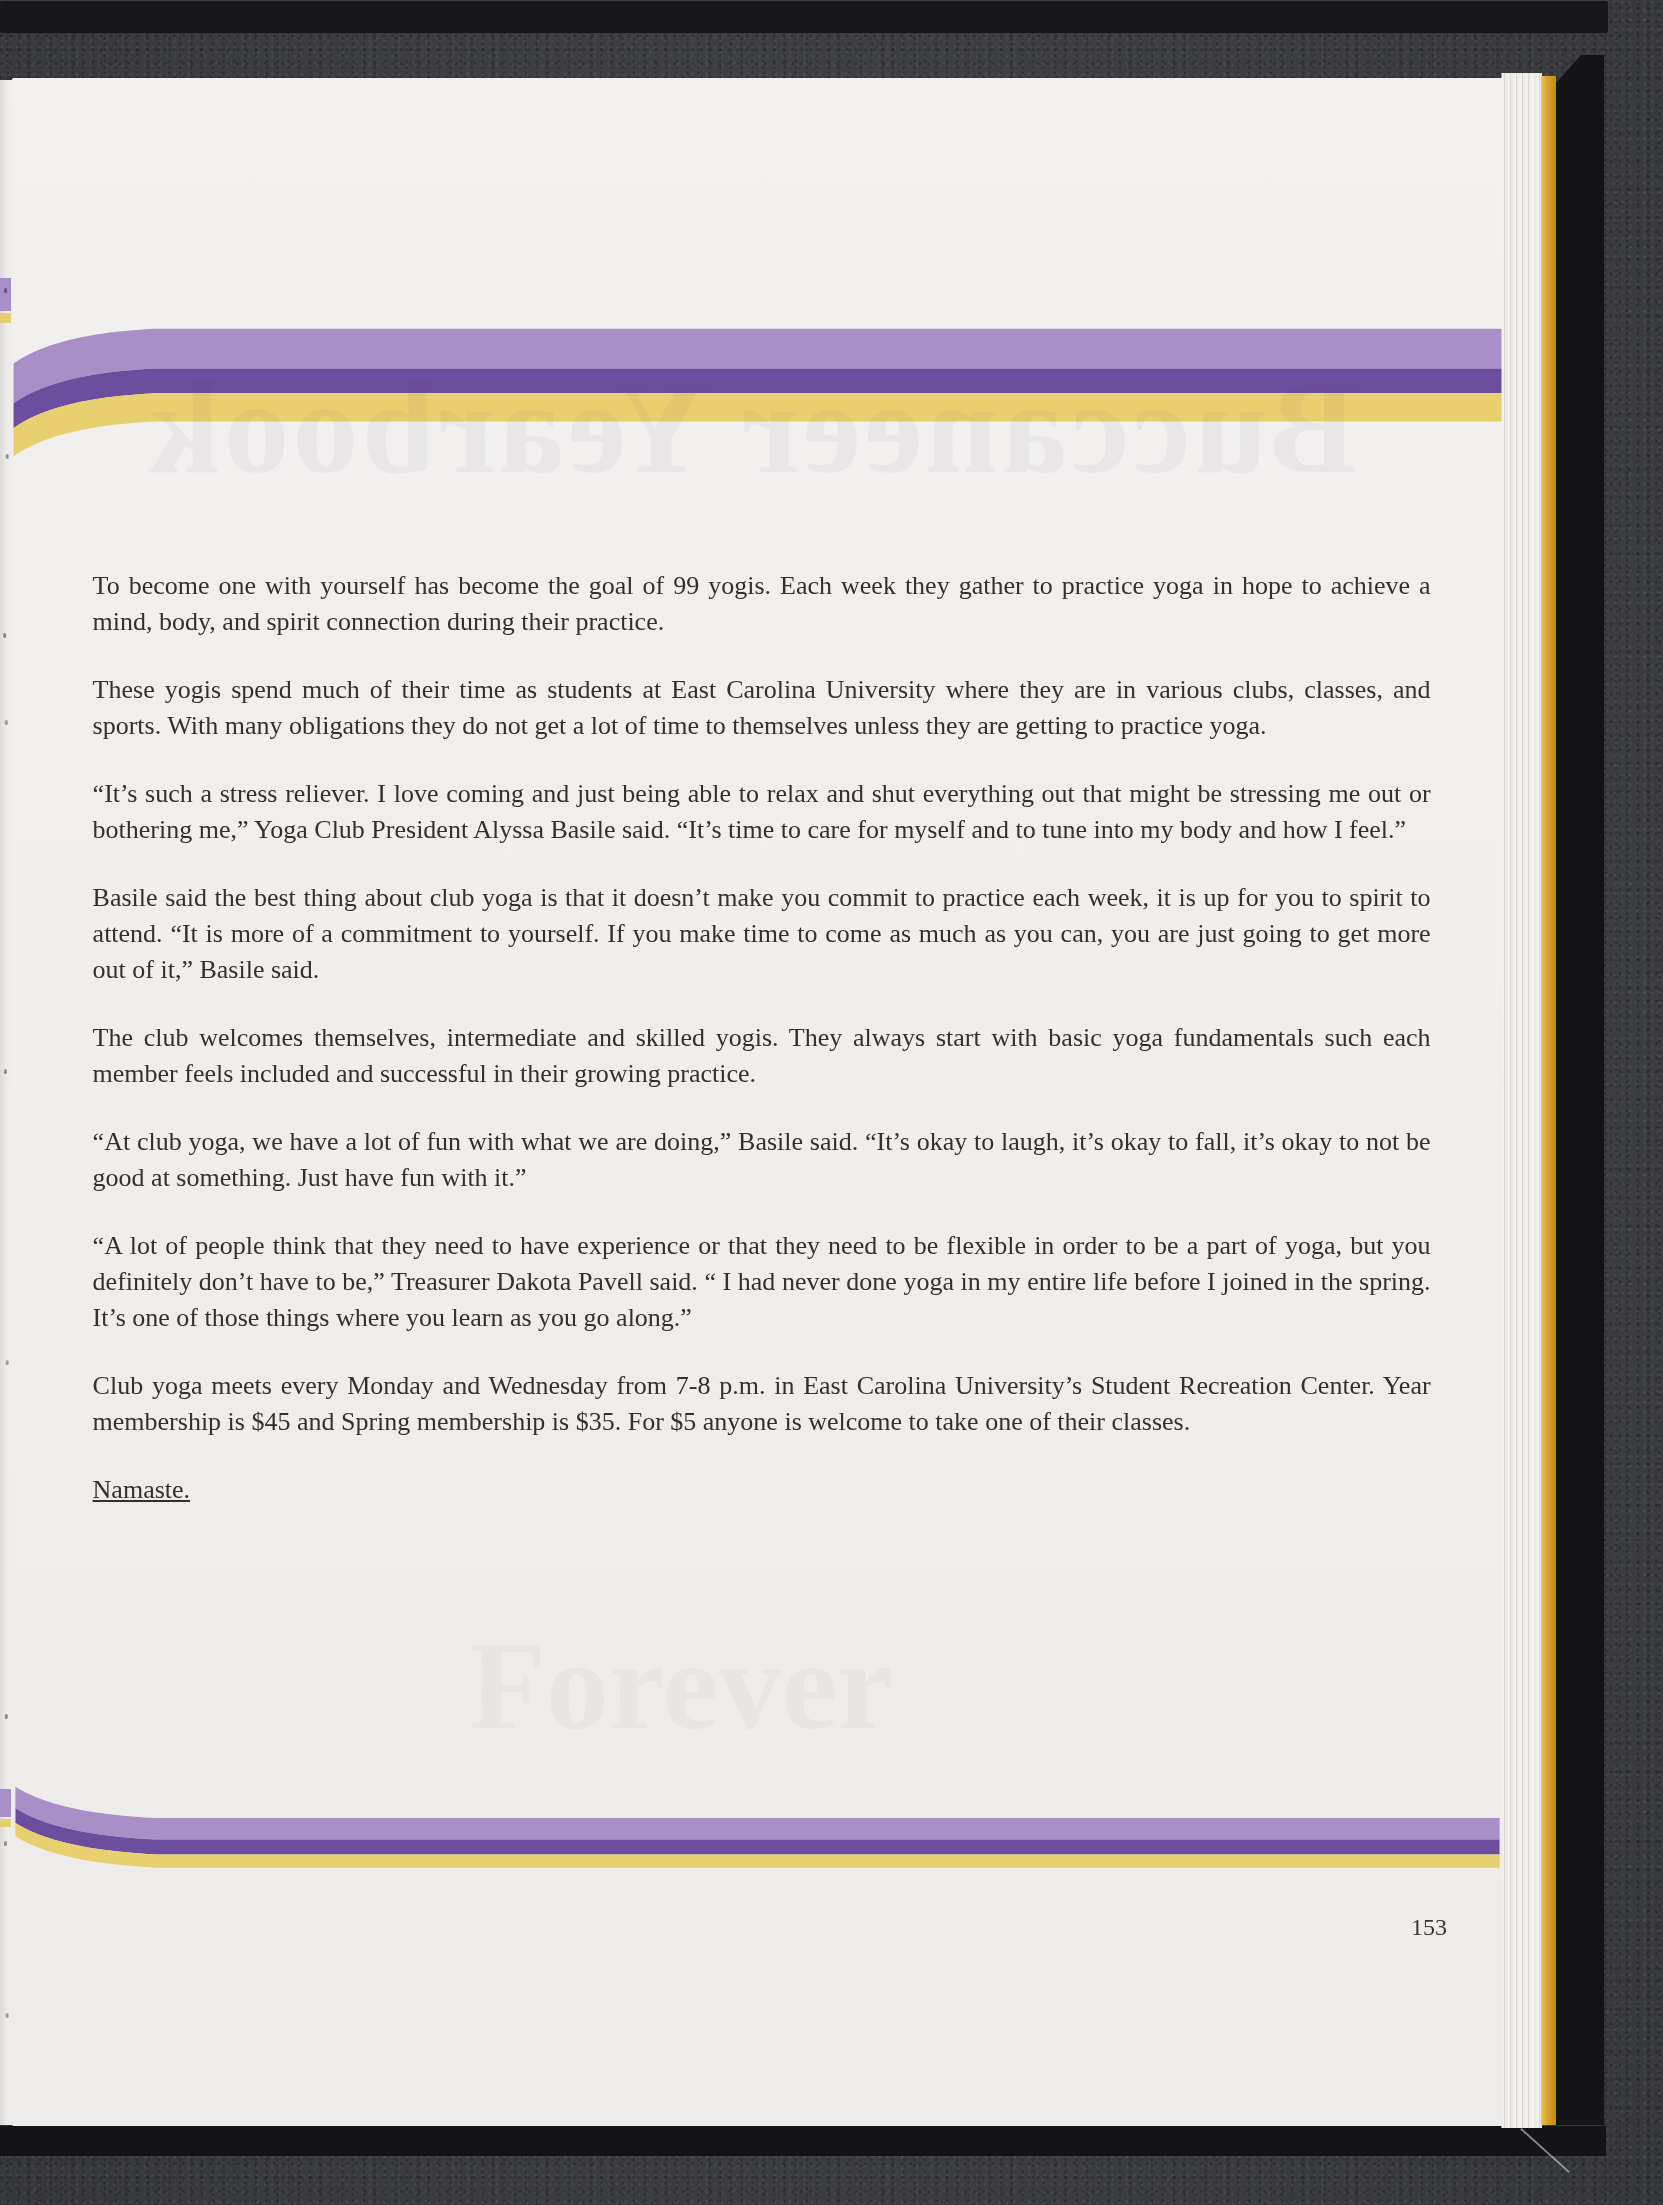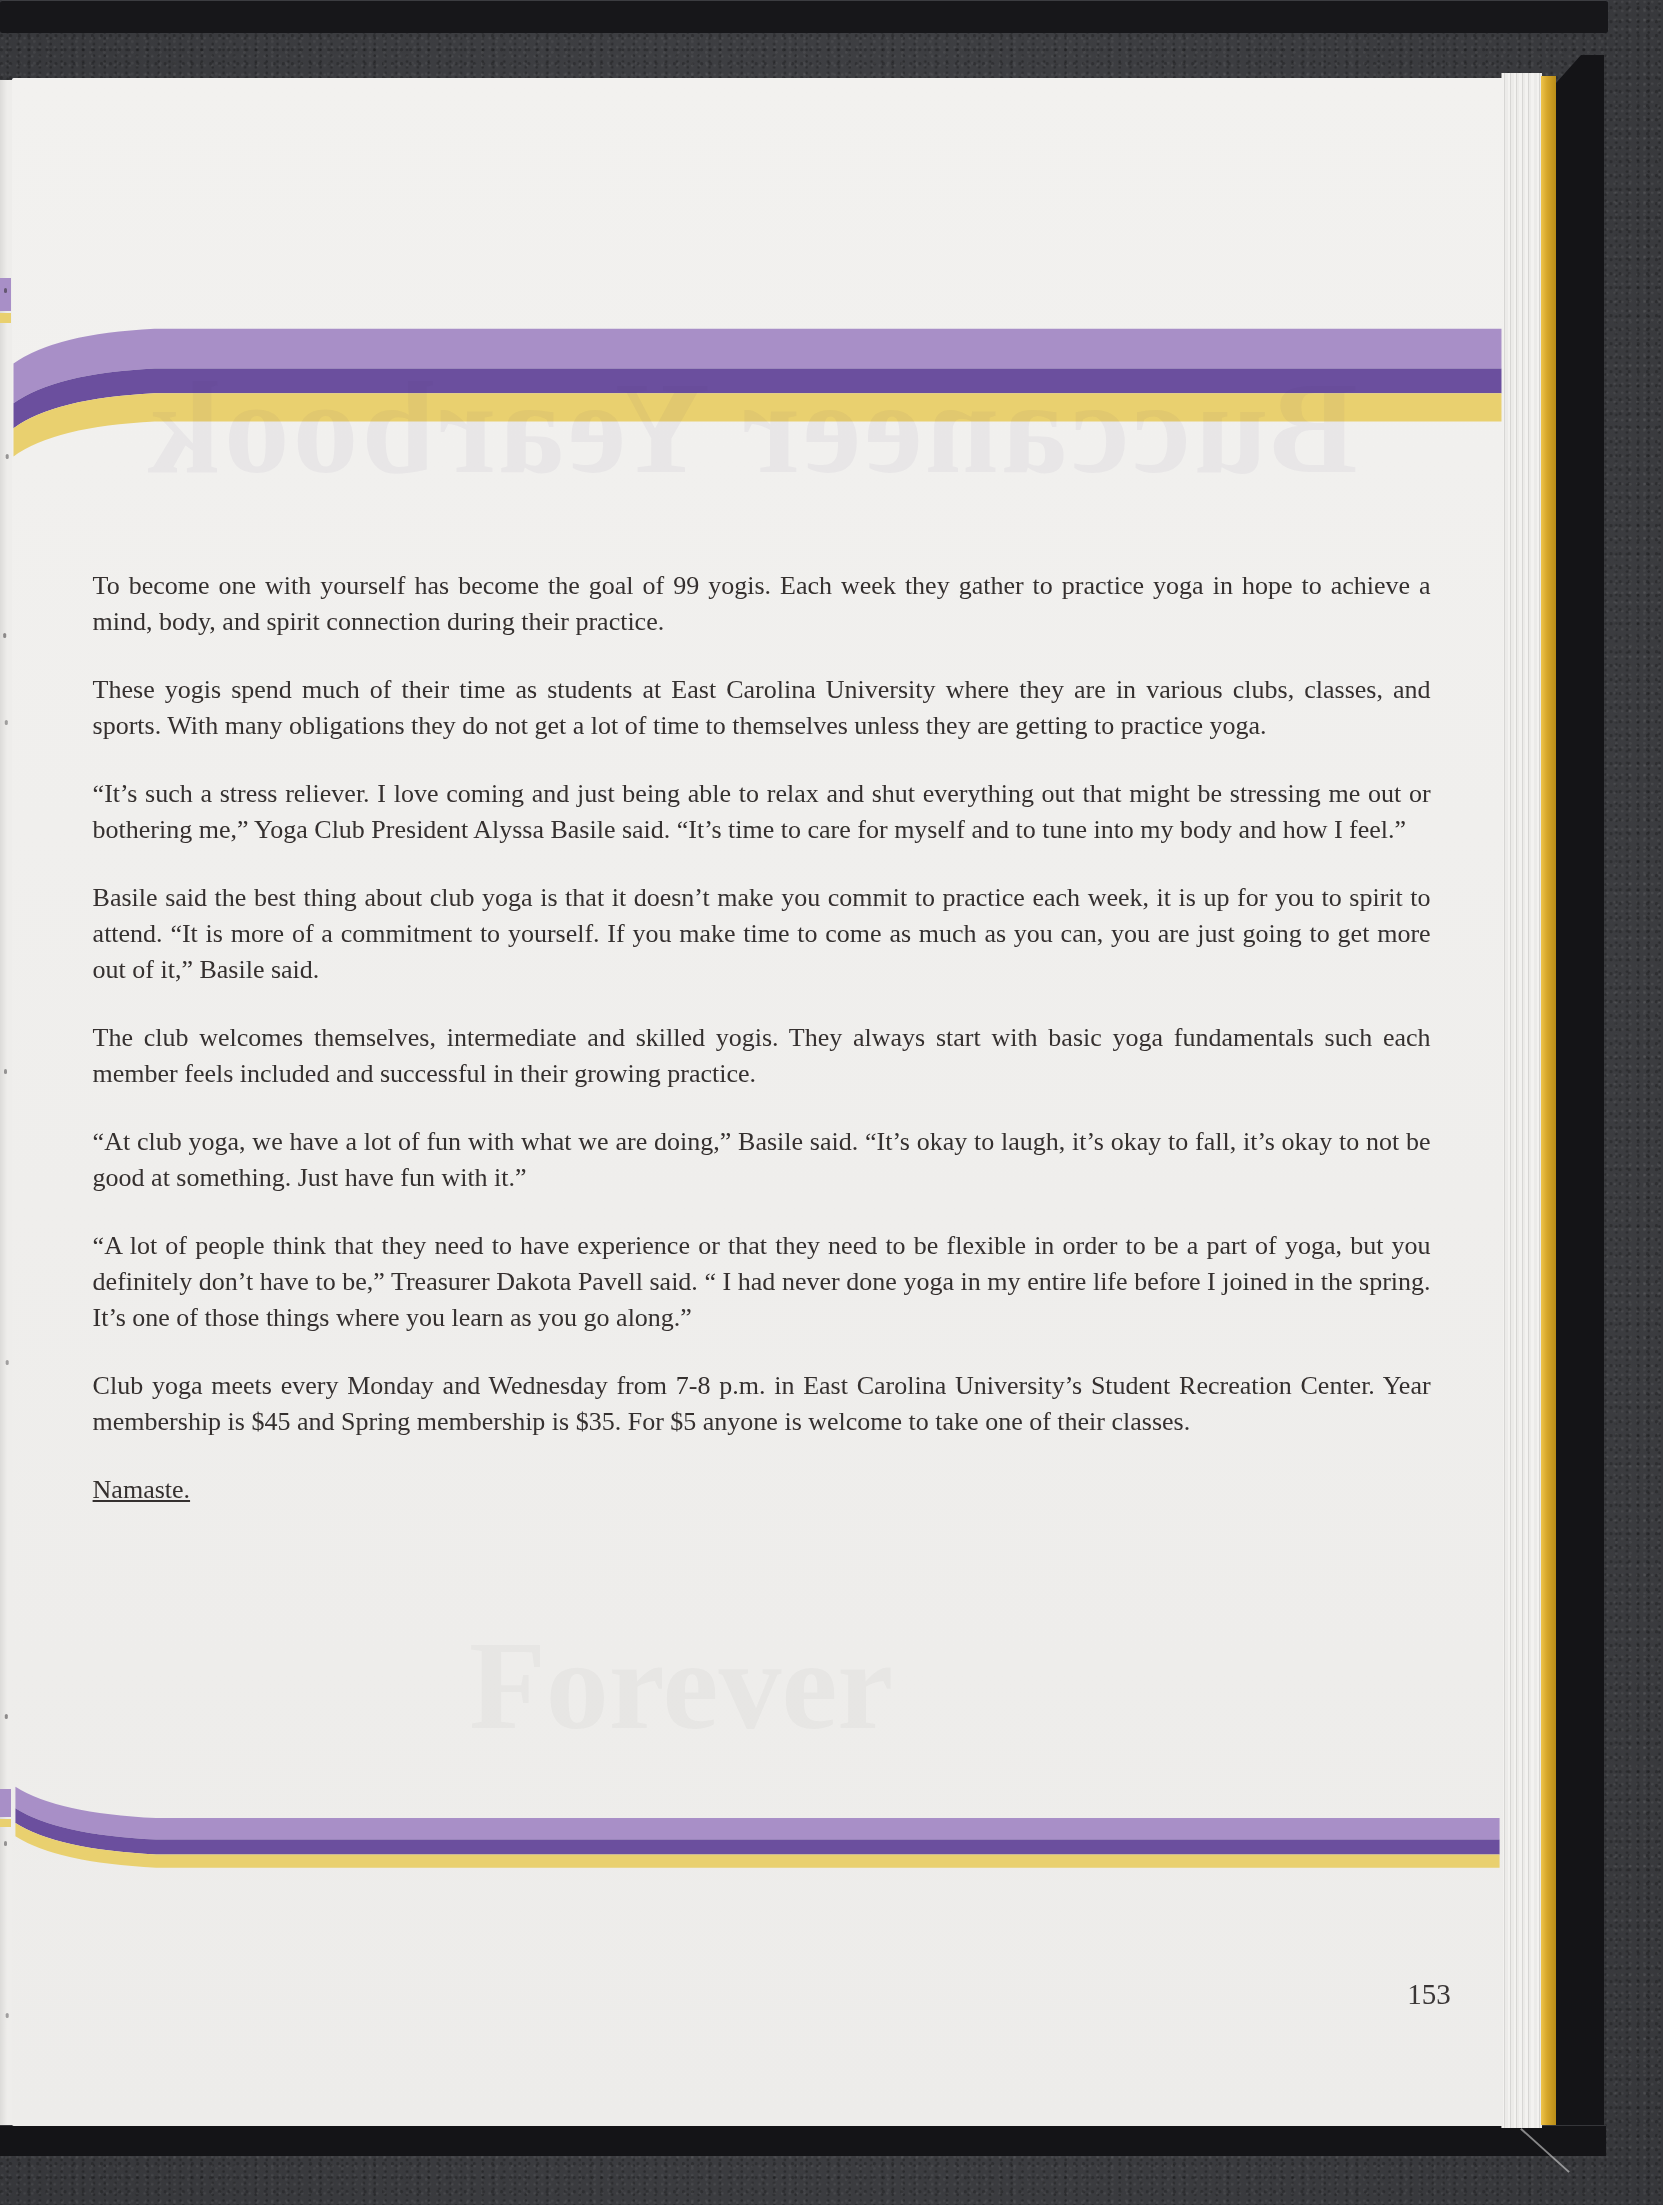--- a/index.html
+++ b/index.html
@@ -58,22 +58,22 @@
     transform:scaleX(-1);color:rgba(86,68,108,0.05);white-space:nowrap;}
   .ghost-watermark{position:absolute;left:233px;top:1536px;width:873px;height:166px;
     font-size:126px;font-weight:bold;text-align:center;color:rgba(70,66,70,0.035);}
 
   
   .article{position:absolute;left:48px;top:490px;width:1338px;color:#35302f;
     font-size:26px;line-height:36px;text-align:justify;margin-left:33px;}
   .article p{margin:0 0 32px 0;}
   .article p:last-child{text-align:left;text-decoration:underline;}
 
-  .page-number{position:absolute;left:1355px;top:1900px;width:125px;
-    text-align:center;font-size:29px;color:#3a3636;}
+  .page-number{position:absolute;left:1355px;top:1836px;width:125px;
+    text-align:center;font-size:24px;color:#3a3636;}
 </style>
 </head>
 <body>
 
 <div class="felt"></div>
 
 <div class="cover-top"></div>
 <div class="cover-right"></div>
 <div class="cover-bottom"></div>
 <div class="corner-scratch"></div>

